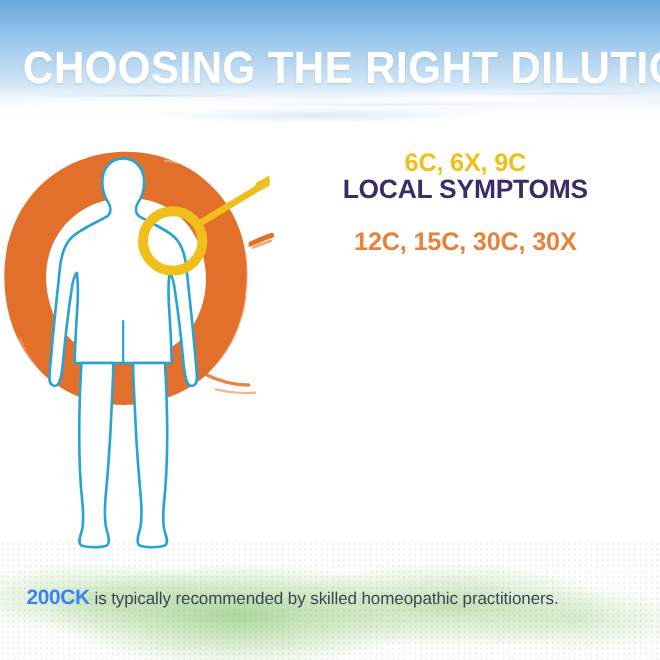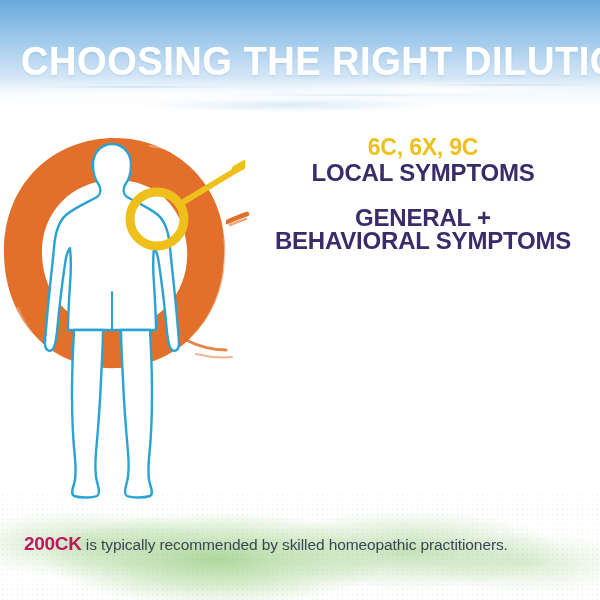--- a/index.html
+++ b/index.html
@@ -144,21 +144,21 @@
     position: absolute;
     left: 24px; top: 534px;
     width: 560px;
     font-size: 15.5px;
     line-height: 20px;
     color: #3C4556;
     letter-spacing: -0.1px;
     white-space: nowrap;
   }
   .footer-strong {
-    color: #be185d;
+    color: #3b82f6;
     font-weight: bold;
     font-size: 19px;
     letter-spacing: -0.3px;
   }
 </style>
 </head>
 <body>
 
 <div id="infographic">
 
@@ -271,24 +271,21 @@
       <div class="kicker">LOCAL SYMPTOMS</div>
     </div>
 
     <div class="block">
       <span class="brush-dash">
         <svg width="24" height="16" viewBox="0 0 24 16" xmlns="http://www.w3.org/2000/svg">
           <path d="M1 11 C 6 9, 12 6, 21 3" stroke="#E2702A" stroke-width="4.5" fill="none" stroke-linecap="round"></path>
           <path d="M4 14 C 9 12, 14 10, 20 8" stroke="#E2702A" stroke-opacity=".6" stroke-width="2.5" fill="none" stroke-linecap="round"></path>
         </svg>
       </span>
-      <div class="kicker">
-        <span>GENERAL +</span><br>
-        <span>BEHAVIORAL SYMPTOMS</span>
-      </div>
+      <div class="dose dose-general">12C, 15C, 30C, 30X</div>
     </div>
 
   </div>
 
   <div class="footer">
     <span class="footer-strong">200CK</span><span> is typically recommended by skilled homeopathic practitioners.</span>
   </div>
 
 </div>
 

